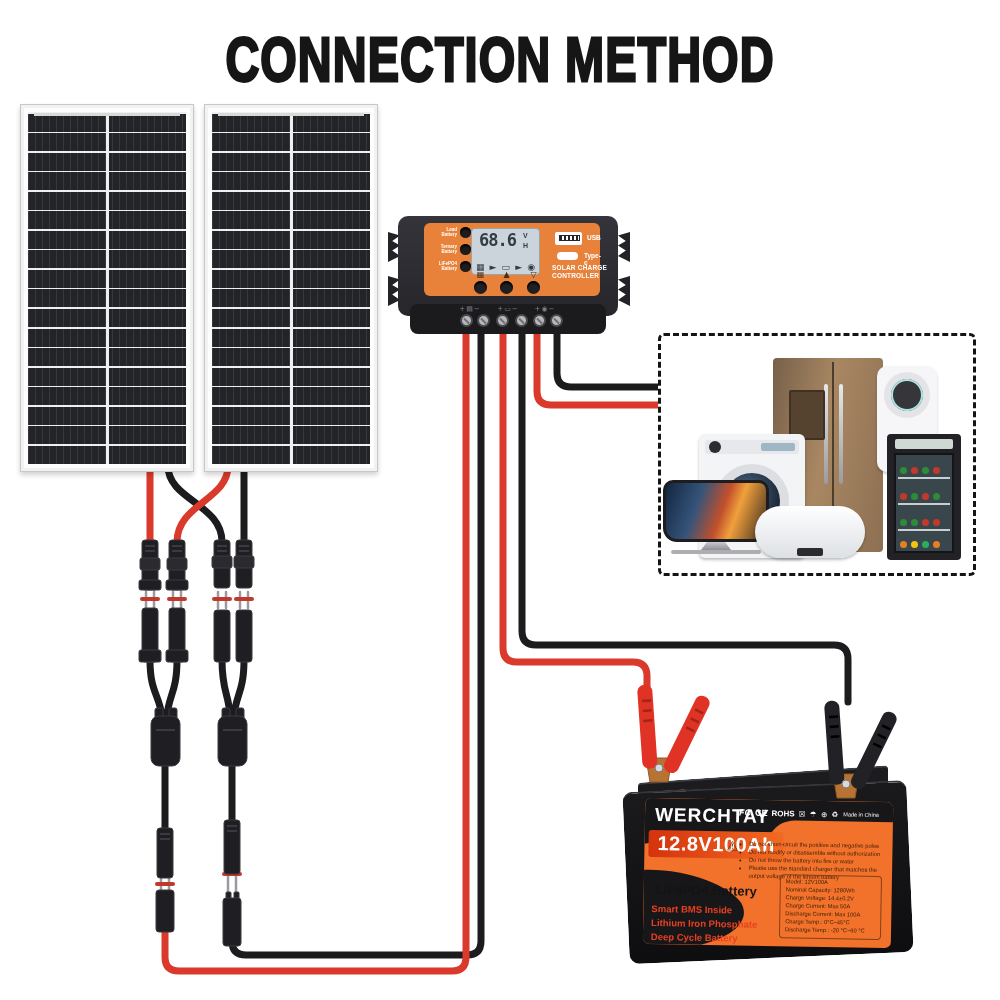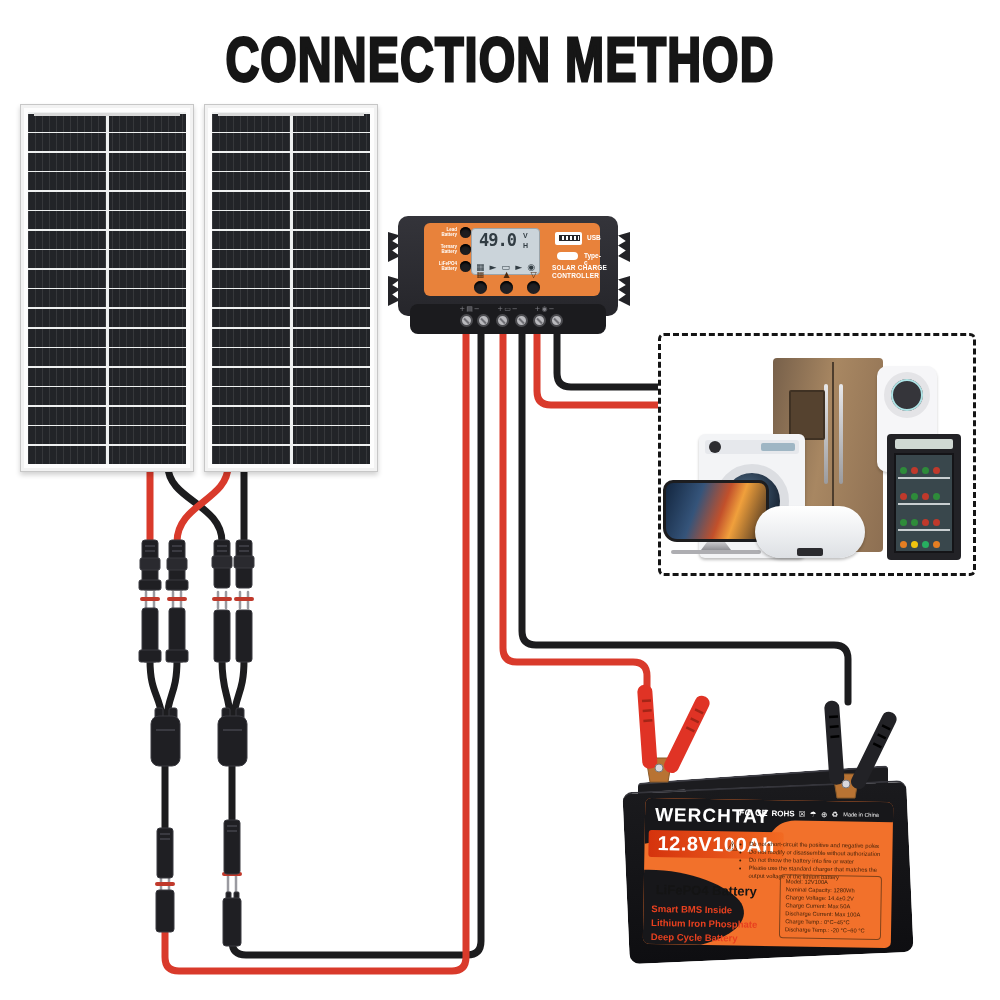--- a/index.html
+++ b/index.html
@@ -226,21 +226,21 @@
       </div>
       <div class="bt-row" style="top:21px;">
         <div class="bt-label">Ternary Battery</div>
         <div class="bt-led"></div>
       </div>
       <div class="bt-row" style="top:38px;">
         <div class="bt-label">LiFePO4 Battery</div>
         <div class="bt-led"></div>
       </div>
       <div class="lcd">
-        <div class="lcd-value">49.0</div>
+        <div class="lcd-value">68.6</div>
         <div class="lcd-v">V</div>
         <div class="lcd-h">H</div>
         <div class="lcd-icons">
           <span>▦</span>
           <span>►</span>
           <span>▭</span>
           <span>►</span>
           <span>◉</span>
         </div>
       </div>

